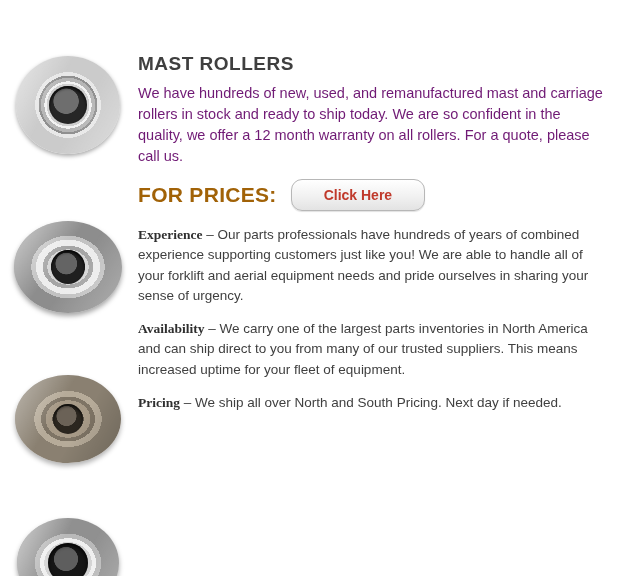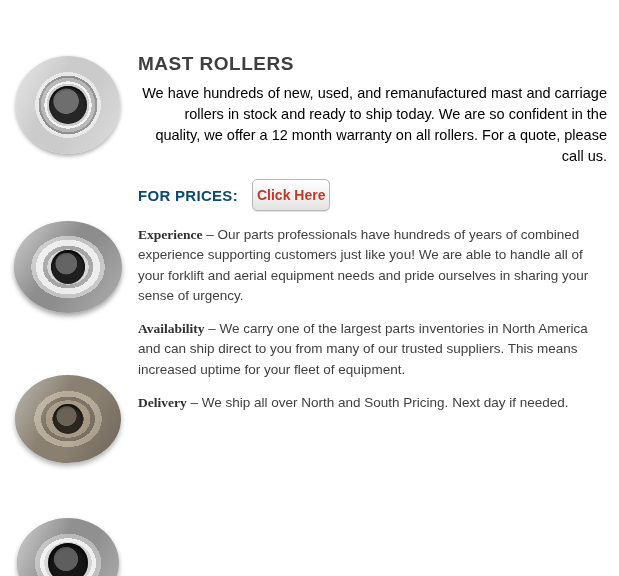--- a/index.html
+++ b/index.html
@@ -193,40 +193,39 @@
     font-size: 19px;
     letter-spacing: 0.5px;
     font-weight: bold;
     color: #3f3f3f;
     margin: 6px 0 8px 0;
   }
   p.intro {
     font-size: 14.5px;
     line-height: 1.45;
     margin: 0 0 12px 0;
-    color: #000000;
-    text-align: right;
+    color: #701a75;
   }
   .prices-row {
     display: flex;
     align-items: center;
     gap: 14px;
     margin: 10px 0 14px 0;
   }
   .prices-label {
-    color: #0c4a6e;
+    color: #a16207;
     font-weight: bold;
-    font-size: 15px;
+    font-size: 21px;
     letter-spacing: 0.3px;
   }
   .click-here-btn {
     background: linear-gradient(180deg, #ffffff 0%, #f1f1f1 55%, #e3e3e3 100%);
     border: 1px solid #b7b7b7;
-    border-radius: 5px;
-    padding: 7px 4px;
+    border-radius: 11px;
+    padding: 7px 32px;
     font-size: 14px;
     color: #c0392b;
     font-weight: bold;
     cursor: pointer;
     box-shadow: 0 1px 1px rgba(0,0,0,0.12);
     white-space: nowrap;
   }
   .feature {
     font-size: 13.5px;
     line-height: 1.5;
@@ -288,20 +287,20 @@
       <p class="feature">
         <b>Experience</b><span> – </span><span>Our parts professionals have hundreds of years of combined experience supporting customers just like you!  We are able to handle all of your forklift and aerial equipment needs and pride ourselves in sharing your sense of urgency.</span>
       </p>
 
       <p class="feature">
         <b>Availability</b><span> – </span><span>We carry one of the largest parts inventories in North America and can ship direct to you from many of our trusted suppliers. This means increased uptime for your fleet of equipment.</span>
       </p>
 
 
       <p class="feature">
-        <b>Delivery</b><span> – </span><span>We ship all over North and South Pricing.  Next day if needed.</span>
+        <b>Pricing</b><span> – </span><span>We ship all over North and South Pricing.  Next day if needed.</span>
       </p>
 
     </div>
   </div>
 
   <div class="footer-bar">FOR COSTS AND AVAILABILITY CALL: CLICK HERE</div>
 </div>
 
 </body></html>

